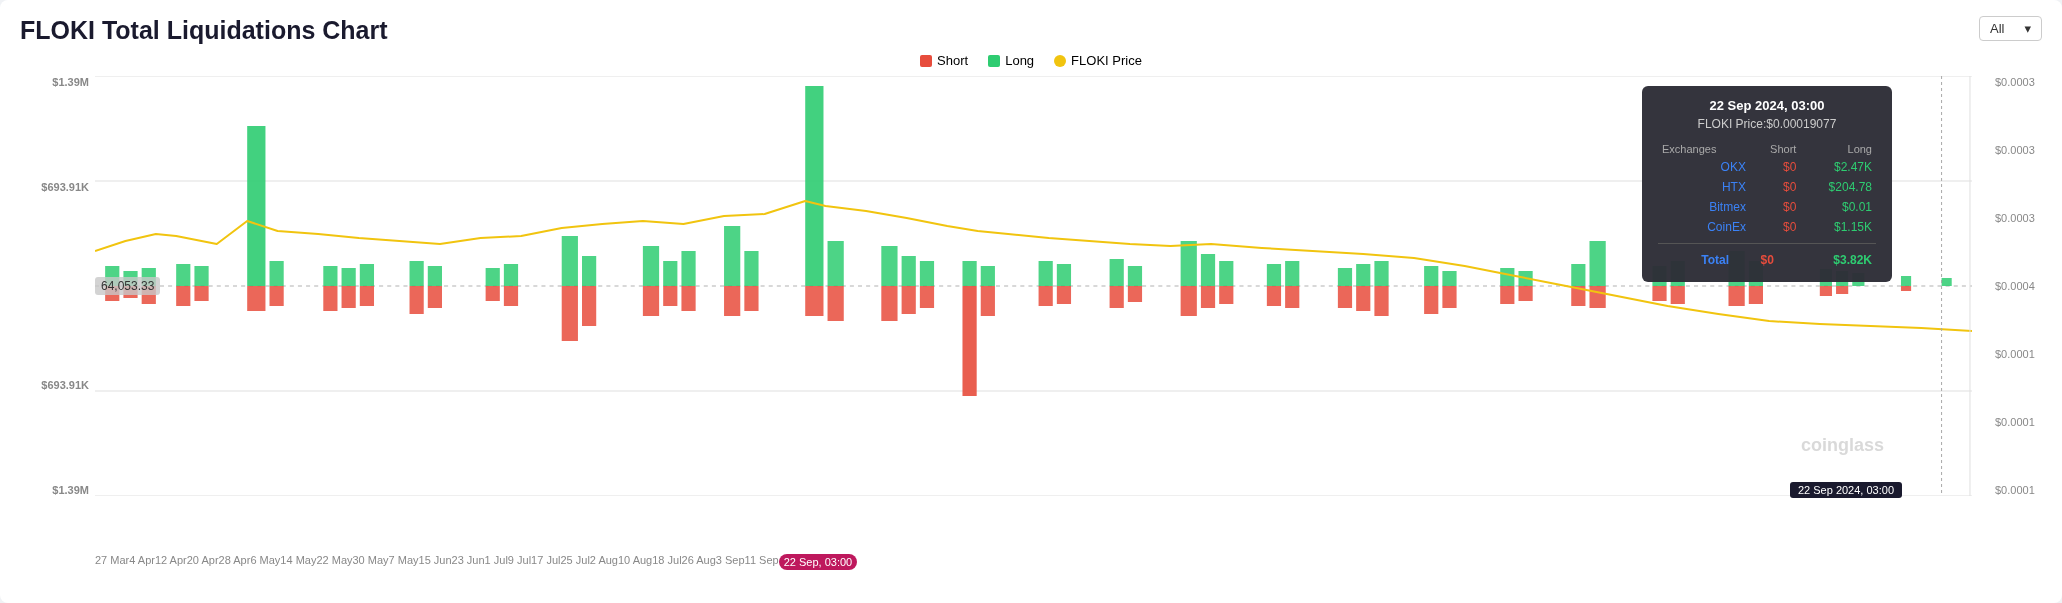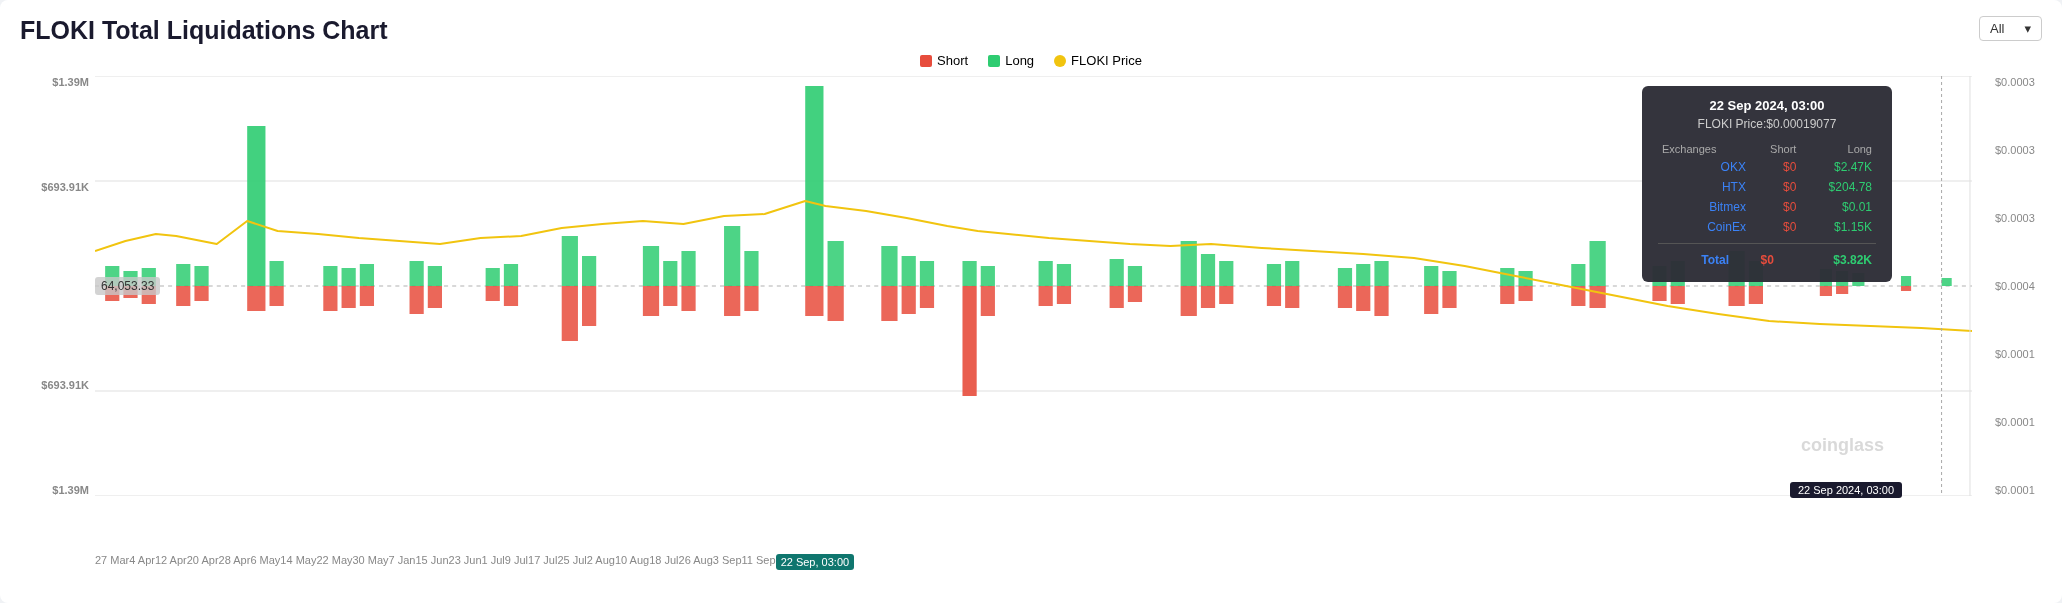--- a/index.html
+++ b/index.html
@@ -502,28 +502,28 @@
   <div class="x-axis">
     <span>27 Mar</span>
     <span>4 Apr</span>
     <span>12 Apr</span>
     <span>20 Apr</span>
     <span>28 Apr</span>
     <span>6 May</span>
     <span>14 May</span>
     <span>22 May</span>
     <span>30 May</span>
-    <span>7 Jan</span>
+    <span>7 May</span>
     <span>15 Jun</span>
     <span>23 Jun</span>
     <span>1 Jul</span>
     <span>9 Jul</span>
     <span>17 Jul</span>
     <span>25 Jul</span>
     <span>2 Aug</span>
     <span>10 Aug</span>
     <span>18 Jul</span>
     <span>26 Aug</span>
     <span>3 Sep</span>
     <span>11 Sep</span>
-    <span style="background:#0f766e;color:#fff;padding:2px 5px;border-radius:3px">22 Sep, 03:00</span>
+    <span style="background:#be185d;color:#fff;padding:2px 5px;border-radius:8px">22 Sep, 03:00</span>
   </div>
 </div>
 
 </body></html>

